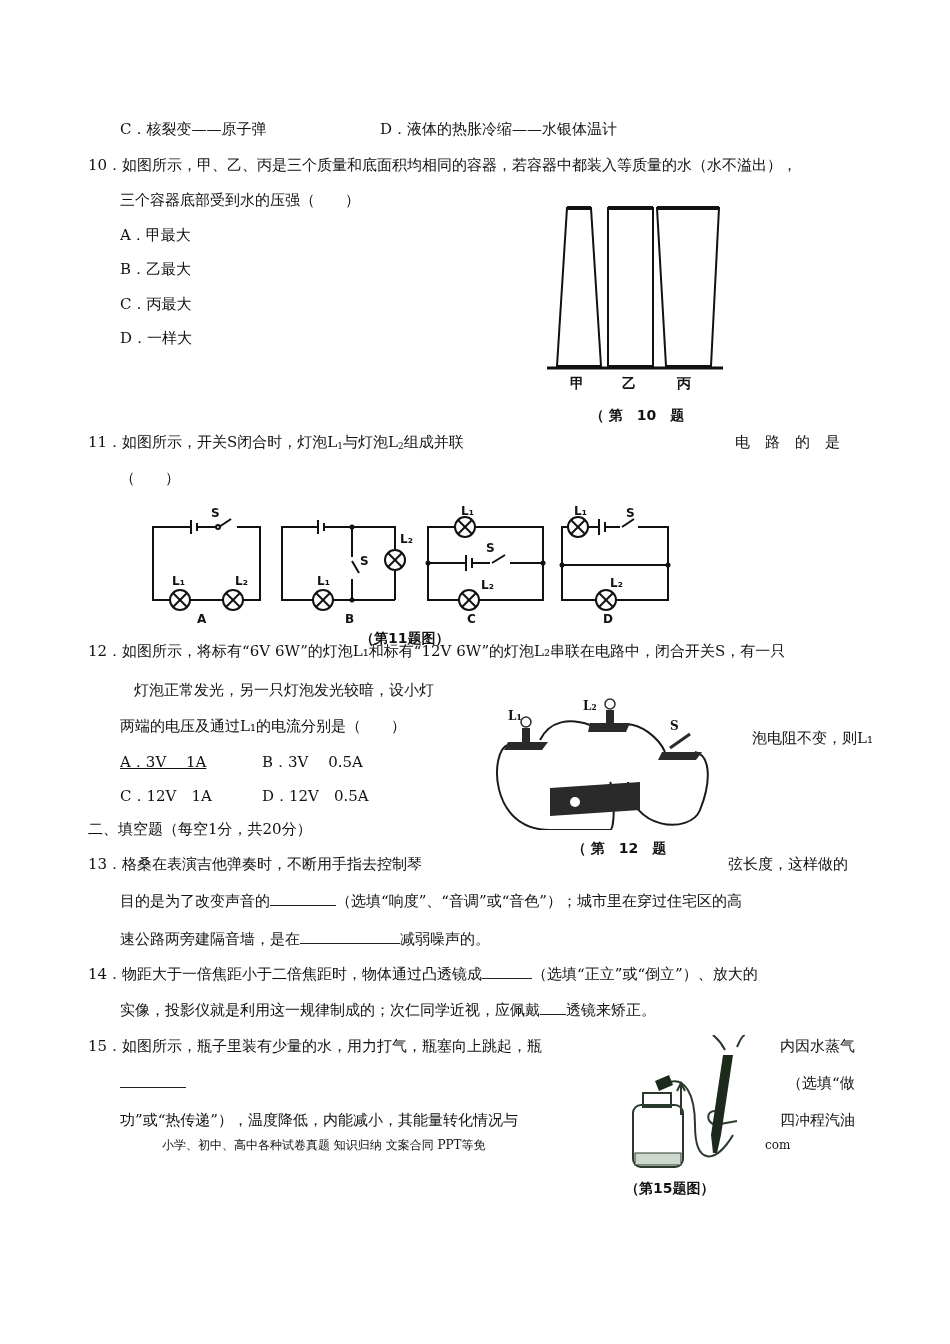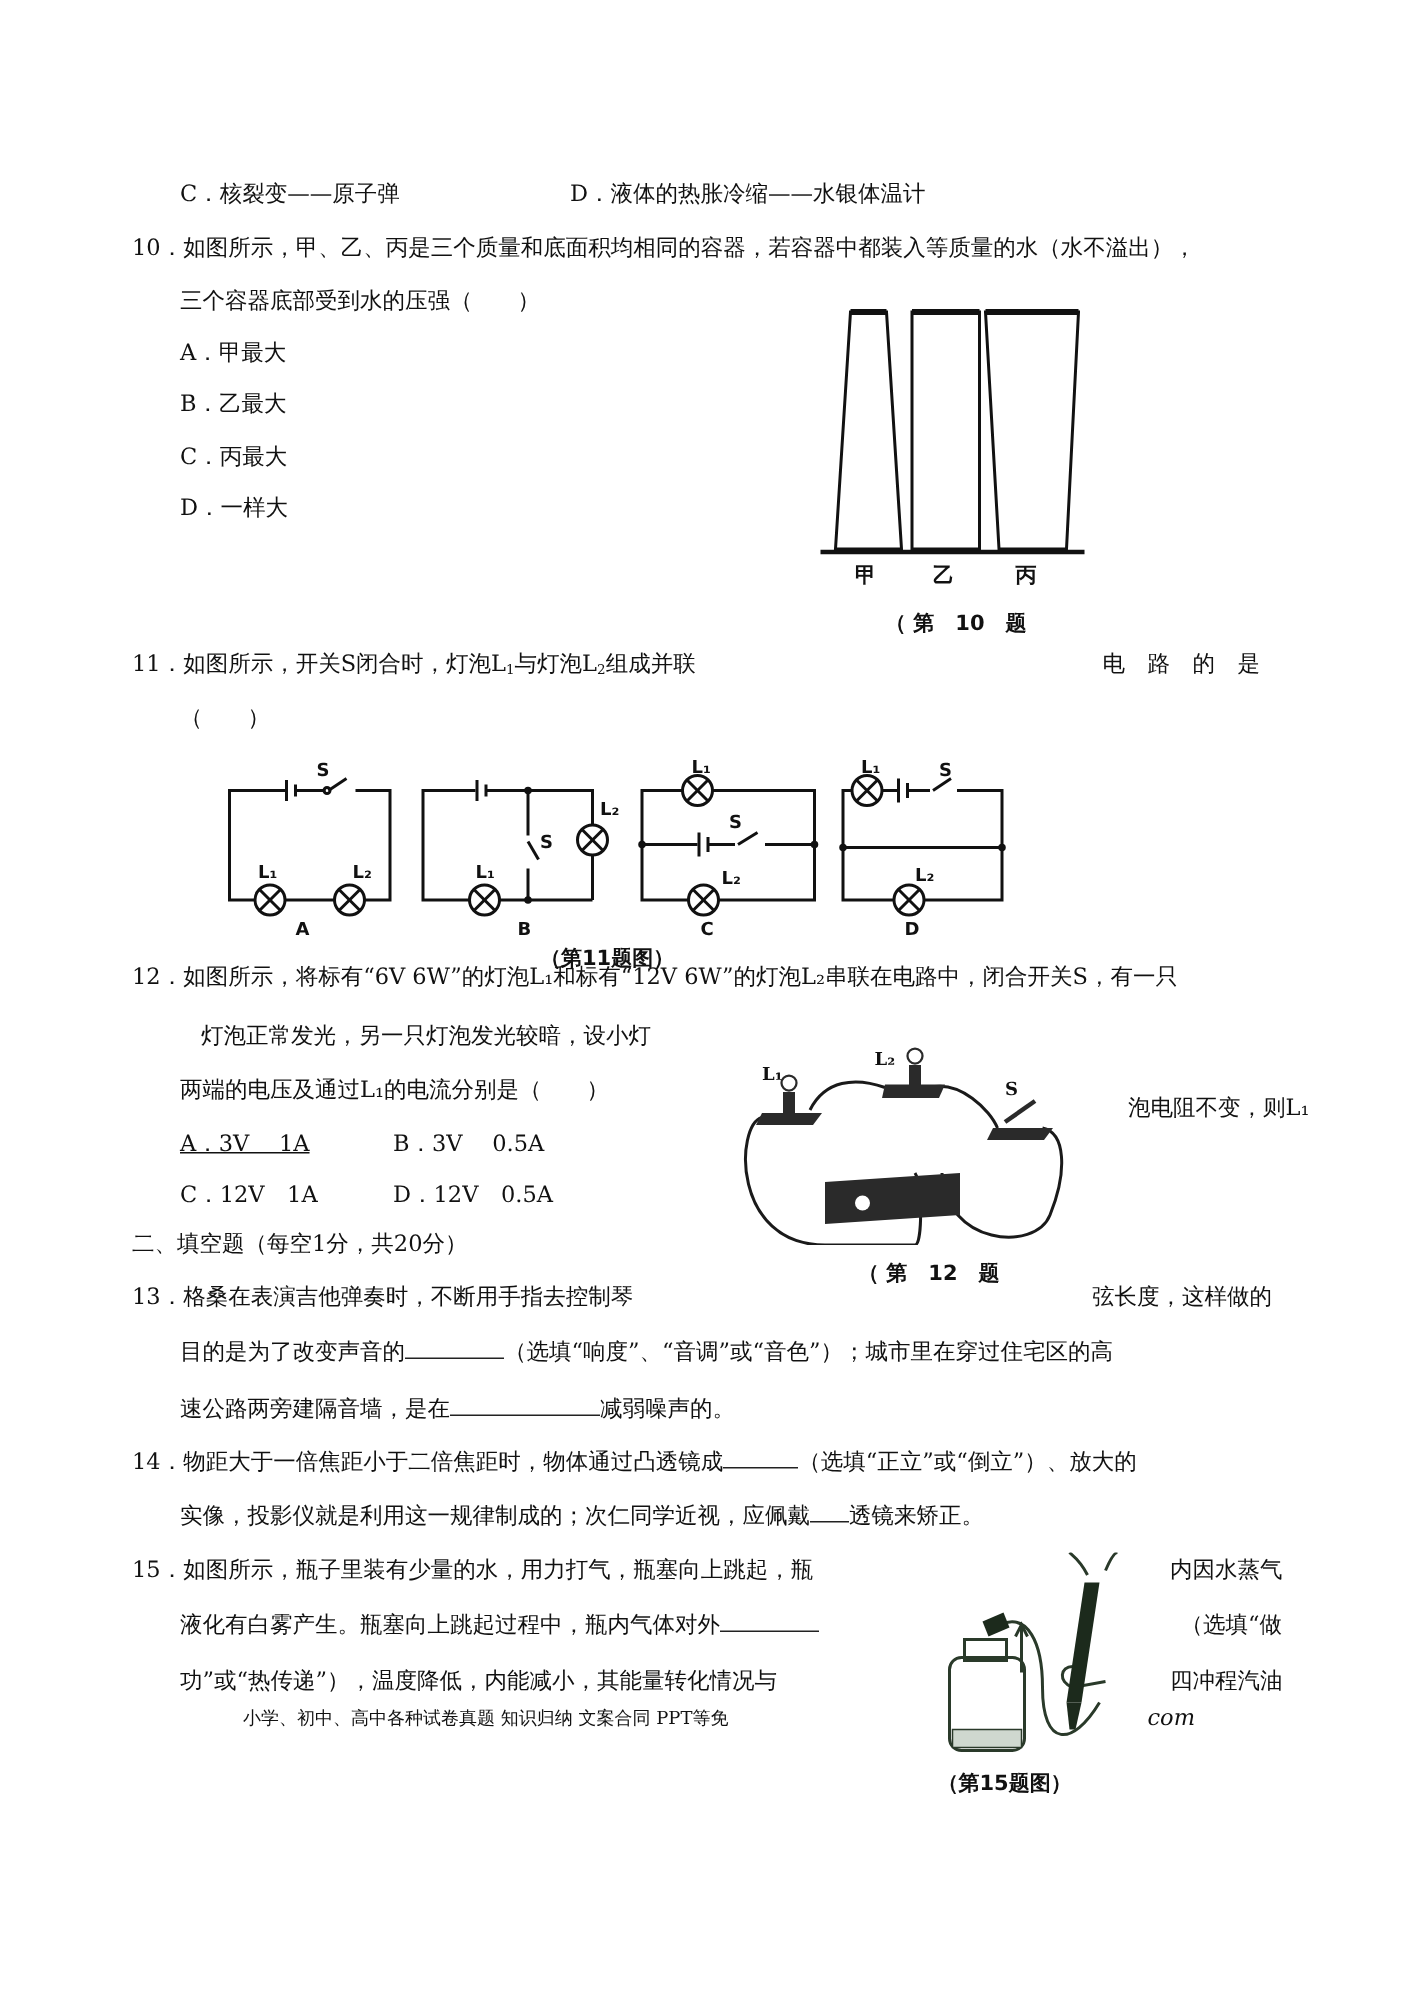--- a/index.html
+++ b/index.html
@@ -185,21 +185,21 @@
 <div class="line" style="left:88px; top:854px;">13．格桑在表演吉他弹奏时，不断用手指去控制琴</div>
 <div class="line" style="left:728px; top:854px;">弦长度，这样做的</div>
 <div class="line" style="left:120px; top:891px;"><span>目的是为了改变声音的</span><span class="blank" style="width:66px;"></span><span>（选填“响度”、“音调”或“音色”）；城市里在穿过住宅区的高</span></div>
 <div class="line" style="left:120px; top:929px;"><span>速公路两旁建隔音墙，是在</span><span class="blank" style="width:100px;"></span><span>减弱噪声的。</span></div>
 
 <div class="line" style="left:88px; top:964px;"><span>14．物距大于一倍焦距小于二倍焦距时，物体通过凸透镜成</span><span class="blank" style="width:50px;"></span><span>（选填“正立”或“倒立”）、放大的</span></div>
 <div class="line" style="left:120px; top:1000px;"><span>实像，投影仪就是利用这一规律制成的；次仁同学近视，应佩戴</span><span class="blank" style="width:26px;"></span><span>透镜来矫正。</span></div>
 
 <div class="line" style="left:88px; top:1036px;">15．如图所示，瓶子里装有少量的水，用力打气，瓶塞向上跳起，瓶</div>
 <div class="line" style="left:780px; top:1036px;">内因水蒸气</div>
-<div class="line" style="left:120px; top:1073px;"><span>液化有白雾产生。瓶塞向上跳起过程中，瓶内气体对外</span><span class="blank" style="width:66px;"></span></div>
+<div class="line" style="left:120px; top:1073px;"><span class="blank" style="width:66px;"></span></div>
 <div class="line" style="left:787px; top:1073px;">（选填“做</div>
 <div class="line" style="left:120px; top:1110px;">功”或“热传递”），温度降低，内能减小，其能量转化情况与</div>
 <div class="line" style="left:780px; top:1110px;">四冲程汽油</div>
 
 <svg class="fig" style="left:625px; top:1035px;" width="140" height="140">
   <g stroke="#2a3a2a" stroke-width="2" fill="none">
     <rect x="8" y="70" width="50" height="62" rx="8"></rect>
     <rect x="18" y="58" width="28" height="14"></rect>
     <path d="M42,48 C60,40 70,60 70,90 C70,130 90,130 108,100"></path>
     <line x1="56" y1="80" x2="56" y2="50"></line>
@@ -211,13 +211,13 @@
   <g fill="#1c2a1c">
     <polygon points="30,46 44,40 48,50 34,56"></polygon>
     <polygon points="98,20 108,20 96,100 86,100"></polygon>
     <polygon points="86,100 96,100 92,118 88,118"></polygon>
   </g>
   <rect x="10" y="118" width="46" height="12" fill="#cfd8cf" stroke="#2a3a2a" stroke-width="1"></rect>
 </svg>
 <div class="caption" style="left:625px; top:1180px;">（第15题图）</div>
 
 <div class="line" style="left:162px; top:1135px; font-size:12px;text-align:right;">小学、初中、高中各种试卷真题 知识归纳 文案合同 PPT等免</div>
-<div class="line" style="left:765px; top:1135px; font-size:15px;font-style:italic;">com</div>
+<div class="line" style="left:765px; top:1135px; font-size:12px;">com</div>
 
 </body></html>

